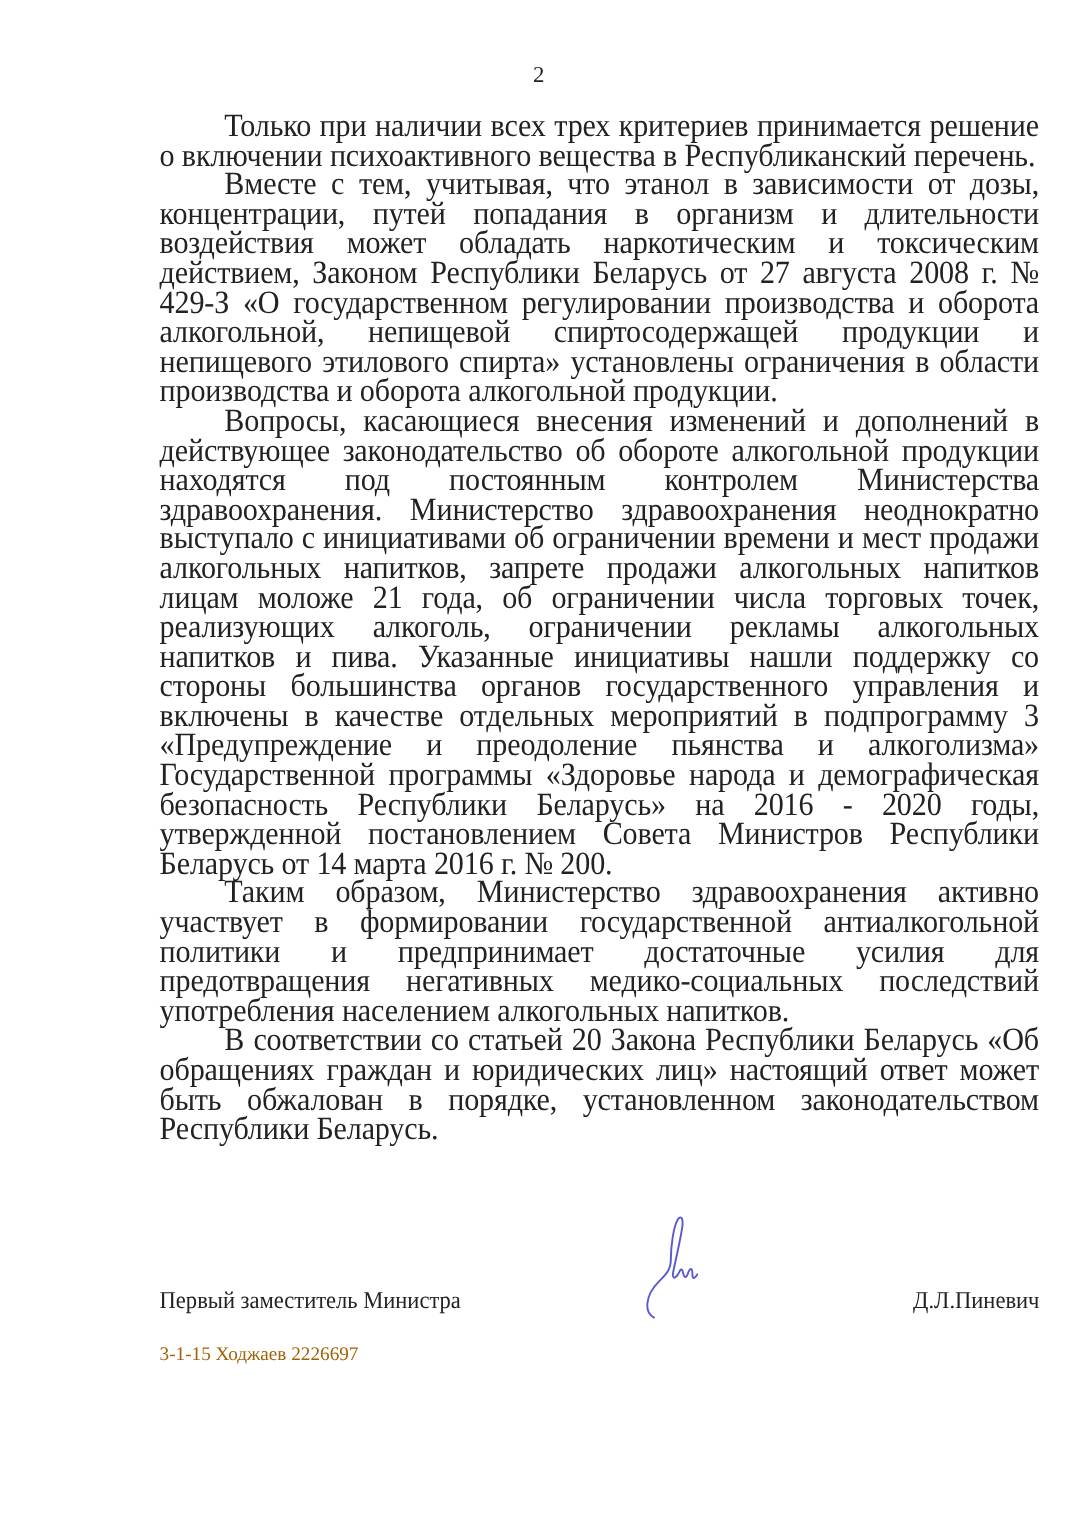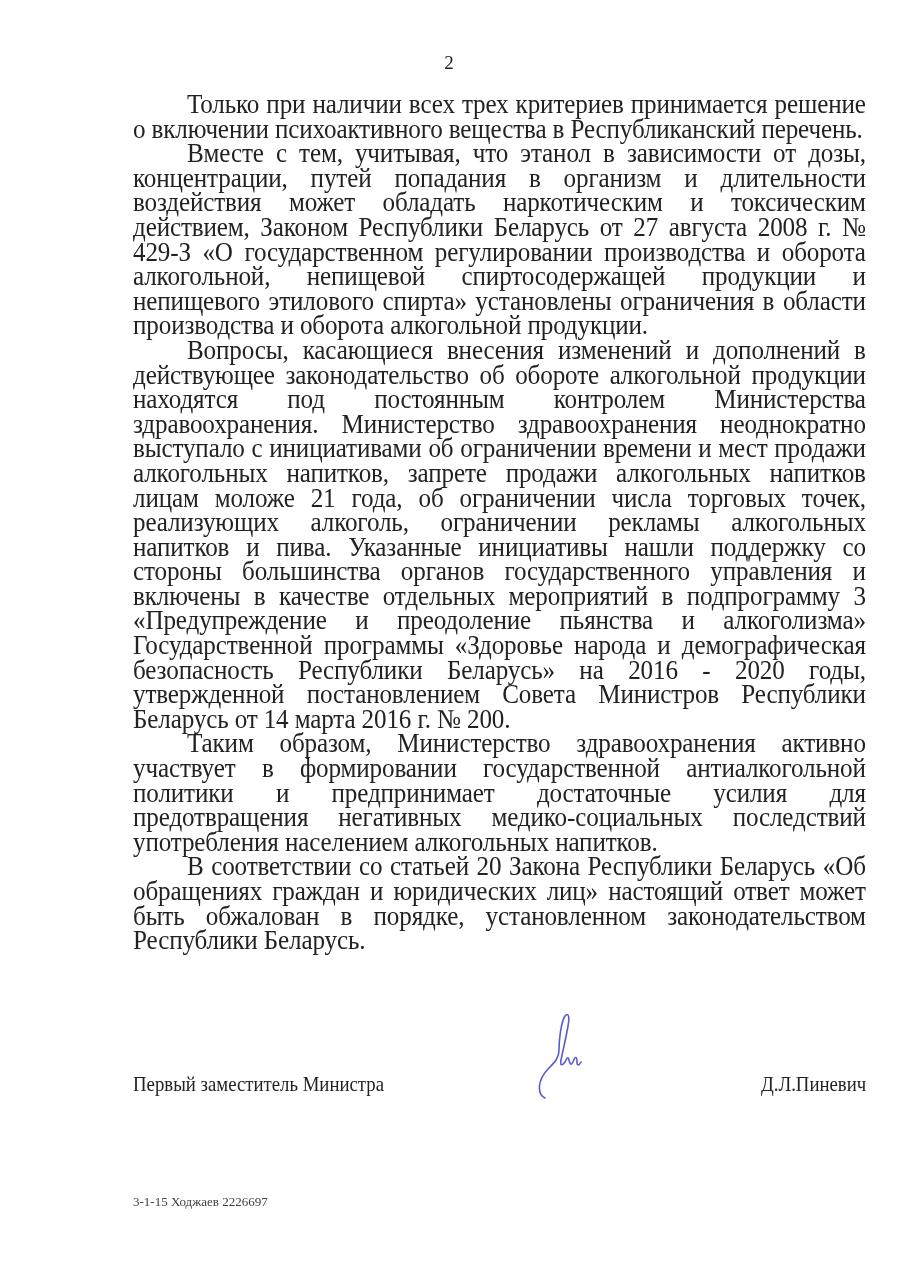--- a/index.html
+++ b/index.html
@@ -54,23 +54,23 @@
       transform: scaleX(0.93); transform-origin: right top;
       white-space: nowrap;
     }
     .signature-mark {
       position: absolute;
       left: 515px; top: 1010px;
       width: 80px; height: 95px;
     }
     .executor-note {
       position: absolute;
-      left: 133px; top: 1194px;
-      font-size: 13px;
-      color: #404040;
+      left: 133px; top: 1120px;
+      font-size: 16px;
+      color: #a16207;
       white-space: nowrap;
     }
   </style>
 </head>
 <body>
 
 <div class="page-number">2</div>
 
 <div class="body-text">
   <p class="para">Только при наличии всех трех критериев принимается решение о включении психоактивного вещества в Республиканский перечень.</p>

